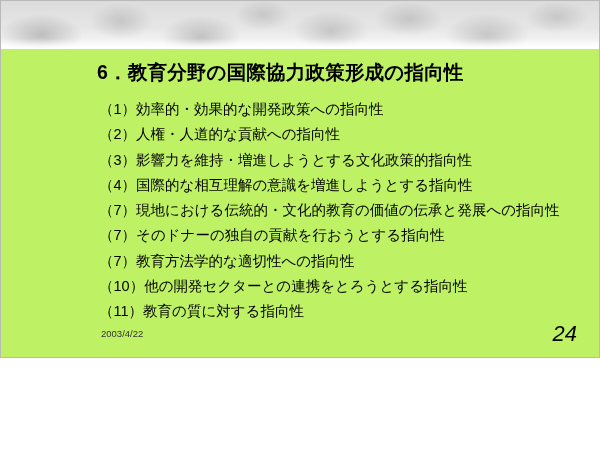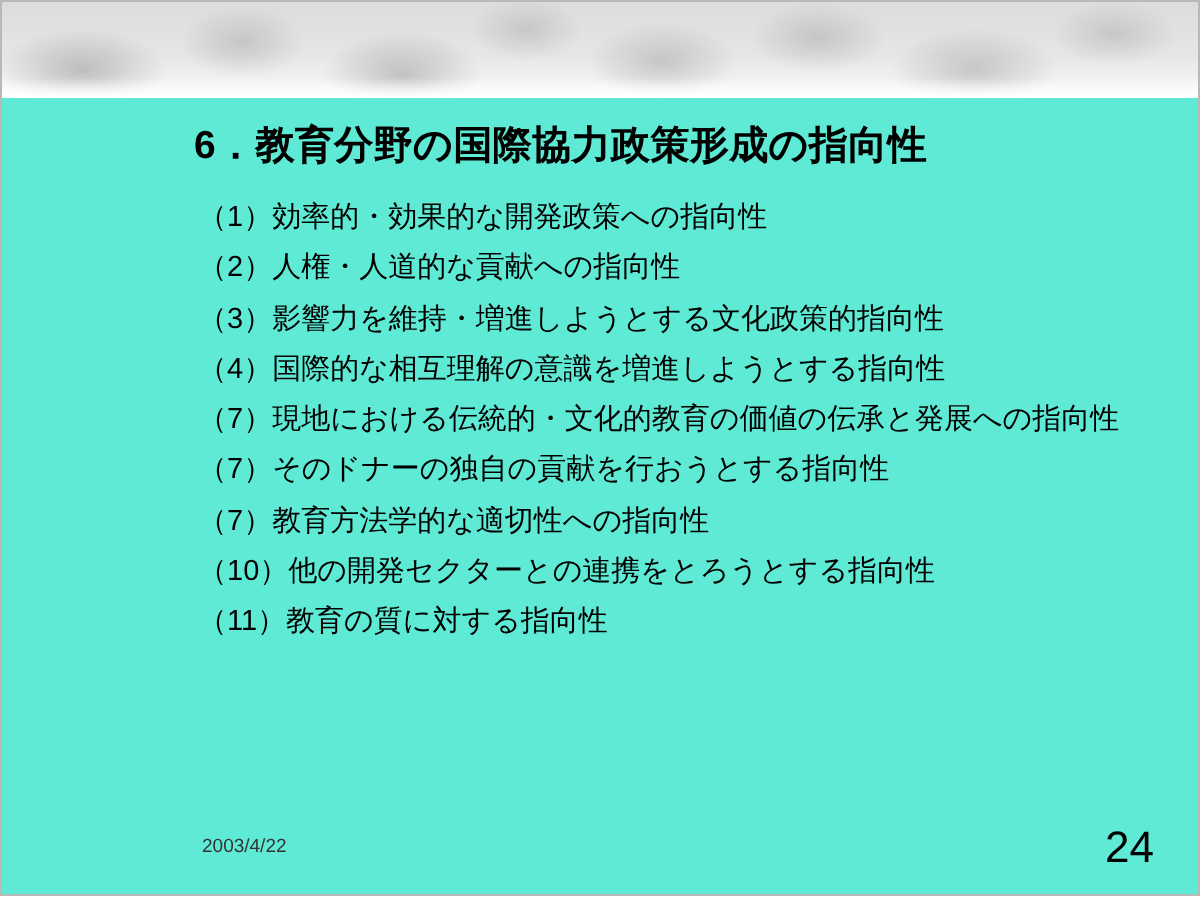--- a/index.html
+++ b/index.html
@@ -9,24 +9,24 @@
   body {
     width: 600px;
     height: 450px;
     background: #ffffff;
     font-family: "Liberation Sans", sans-serif;
     overflow: hidden;
   }
   .slide {
     position: relative;
     width: 600px;
-    height: 448px;
+    height: 358px;
     box-sizing: border-box;
     border: 1px solid #b9b9b9;
-    background: #5eead4;
+    background: #bef264;
     overflow: hidden;
   }
   
   .banner {
     position: absolute;
     top: 0;
     left: 0;
     width: 600px;
     height: 48px;
     background:
@@ -77,20 +77,21 @@
     bottom: 18px;
     font-size: 9.5px;
     color: #333333;
   }
   .page-number {
     position: absolute;
     right: 22px;
     bottom: 10px;
     font-size: 22px;
     color: #000000;
+    font-style: italic;
   }
 </style>
 </head>
 <body>
 
 <div class="slide">
 
   <div class="banner"></div>
 
   <div class="title">6．教育分野の国際協力政策形成の指向性</div>

